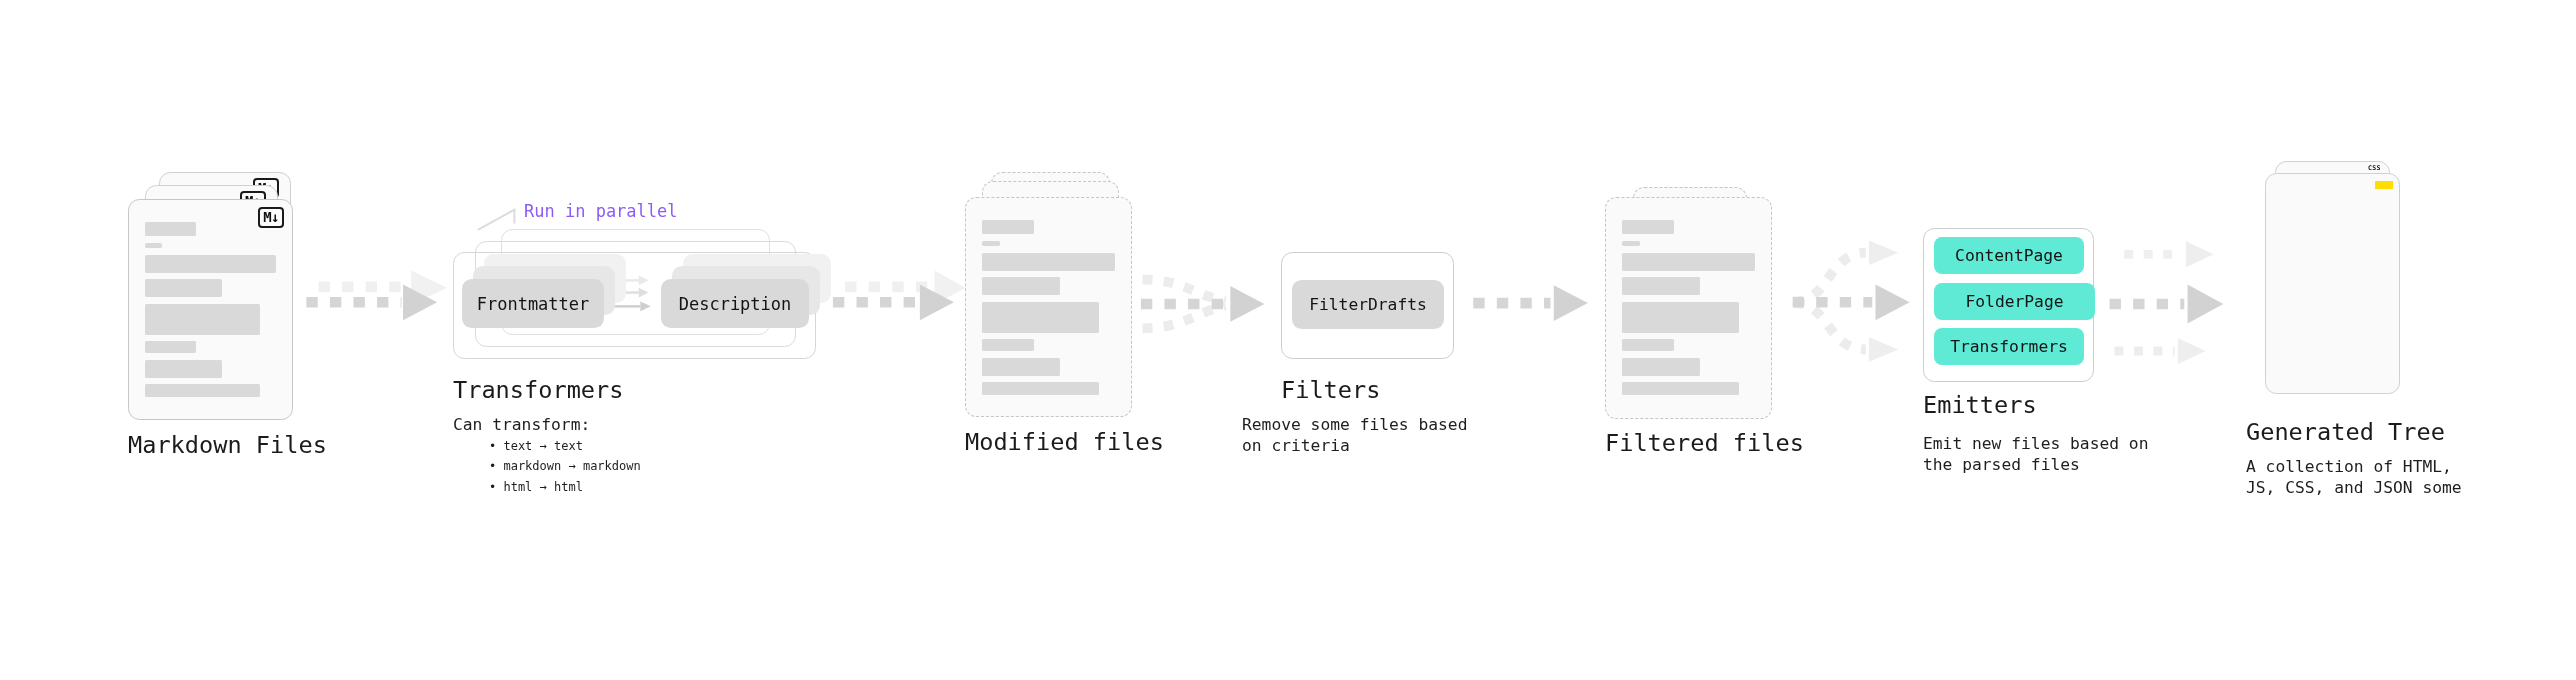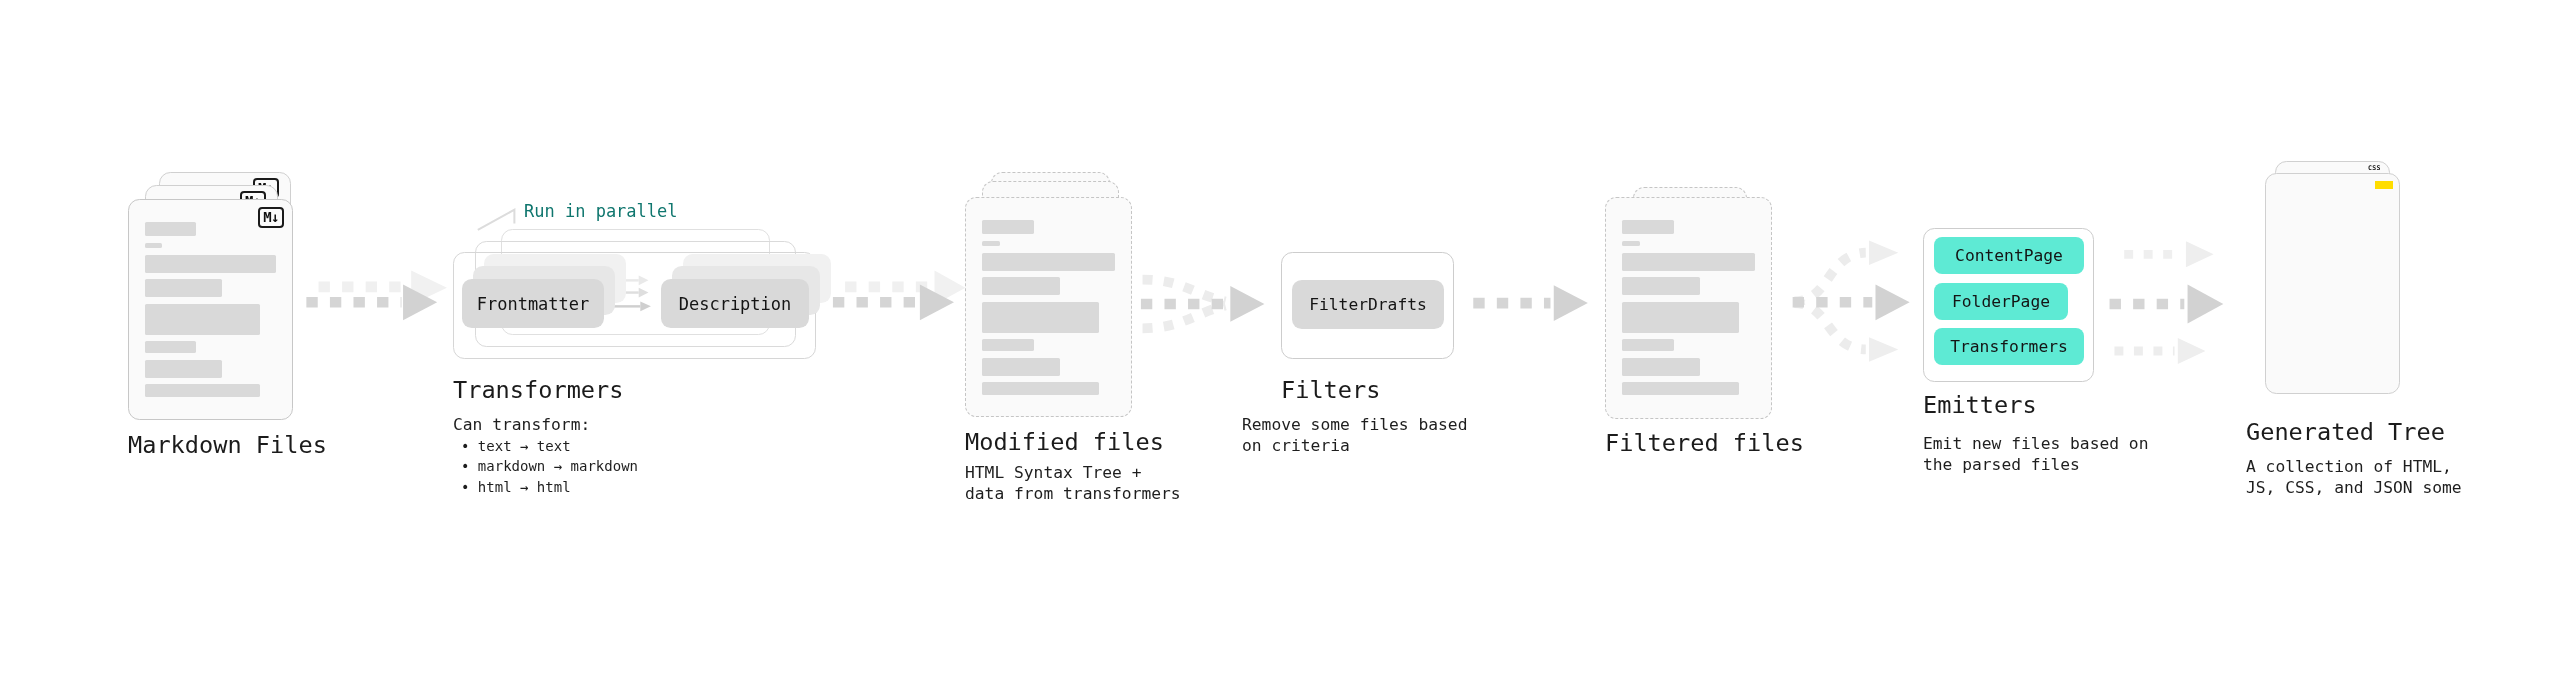--- a/index.html
+++ b/index.html
@@ -43,22 +43,22 @@
   .outline-box{position:absolute;border:1.6px solid #cdcdcd;border-radius:11.4px;box-sizing:border-box;background:#fff;}
   .pill{position:absolute;background:#d9d9d9;border-radius:9.8px;display:flex;align-items:center;justify-content:center;
     font-size:17px;color:#141414;white-space:nowrap;}
   .pill.g1{background:#e7e7e7;}
   .pill.g2{background:#f1f1f1;}
   .epill{position:absolute;background:#5eead4;border-radius:8.1px;display:flex;align-items:center;justify-content:center;
     font-size:16.3px;color:#141414;white-space:nowrap;}
   
   .label{position:absolute;font-size:23.6px;color:#1b1b1b;white-space:nowrap;}
   .caption{position:absolute;font-size:16.3px;line-height:21px;color:#1e1e1e;white-space:nowrap;}
-  .bullets{position:absolute;font-size:14px;line-height:20.3px;color:#1e1e1e;white-space:nowrap;}
-  .note{position:absolute;font-size:17px;color:#0f766e;white-space:nowrap;}
+  .bullets{position:absolute;font-size:12px;line-height:20.3px;color:#1e1e1e;white-space:nowrap;margin-left:28px;}
+  .note{position:absolute;font-size:17px;color:#8b5cf6;white-space:nowrap;}
   .stage{position:absolute;inset:0;z-index:1;}
 </style>
 </head>
 <body>
 
 <div id="canvas">
 
   <svg id="arrow-layer" width="2576" height="681" viewBox="0 0 3170 838">
 
     <g>
@@ -169,24 +169,20 @@
           <div class="sk-bar" style="width: 13%; height: 5.7px;"></div>
           <div class="sk-bar" style="width: 100%; height: 18px;"></div>
           <div class="sk-bar" style="width: 59%; height: 18px;"></div>
           <div class="sk-bar" style="width: 88%; height: 31px;"></div>
           <div class="sk-bar" style="width: 39%; height: 12.2px;"></div>
           <div class="sk-bar" style="width: 59%; height: 18px;"></div>
           <div class="sk-bar" style="width: 88%; height: 13px;"></div>
         </div>
     </div>
     <div class="label" style="left:965px;top:428px;">Modified files</div>
-    <div class="caption" style="left:965px;top:462px;">
-      <div>HTML Syntax Tree +</div>
-      <div>data from transformers</div>
-    </div>
   </div>
 
   <div class="stage">
     <div class="outline-box" style="left:1281px;top:252px;width:173px;height:107px;"></div>
     <div class="pill" style="left:1292px;top:280px;width:152px;height:49px;font-size:16.3px;">FilterDrafts</div>
     <div class="label" style="left:1281px;top:376px;">Filters</div>
     <div class="caption" style="left:1242px;top:414px;">
       <div>Remove some files based</div>
       <div>on criteria</div>
     </div>
@@ -205,21 +201,21 @@
           <div class="sk-bar" style="width: 59%; height: 18px;"></div>
           <div class="sk-bar" style="width: 88%; height: 13px;"></div>
         </div>
     </div>
     <div class="label" style="left:1605px;top:429px;">Filtered files</div>
   </div>
 
   <div class="stage">
     <div class="outline-box" style="left:1923px;top:228px;width:171px;height:154px;"></div>
     <div class="epill" style="left:1934px;top:237px;width:150px;height:37px;">ContentPage</div>
-    <div class="epill" style="left:1934px;top:283px;width:134px;height:37px;">FolderPage</div>
+    <div class="epill" style="left:1934px;top:283px;width:161px;height:37px;">FolderPage</div>
     <div class="epill" style="left:1934px;top:328px;width:150px;height:37px;">Transformers</div>
     <div class="label" style="left:1923px;top:391px;">Emitters</div>
     <div class="caption" style="left:1923px;top:433px;">
       <div>Emit new files based on</div>
       <div>the parsed files</div>
     </div>
   </div>
 
   <div class="stage">
     <div class="file-card backl" style="left:2275px;top:161px;width:115px;height:221px;">

